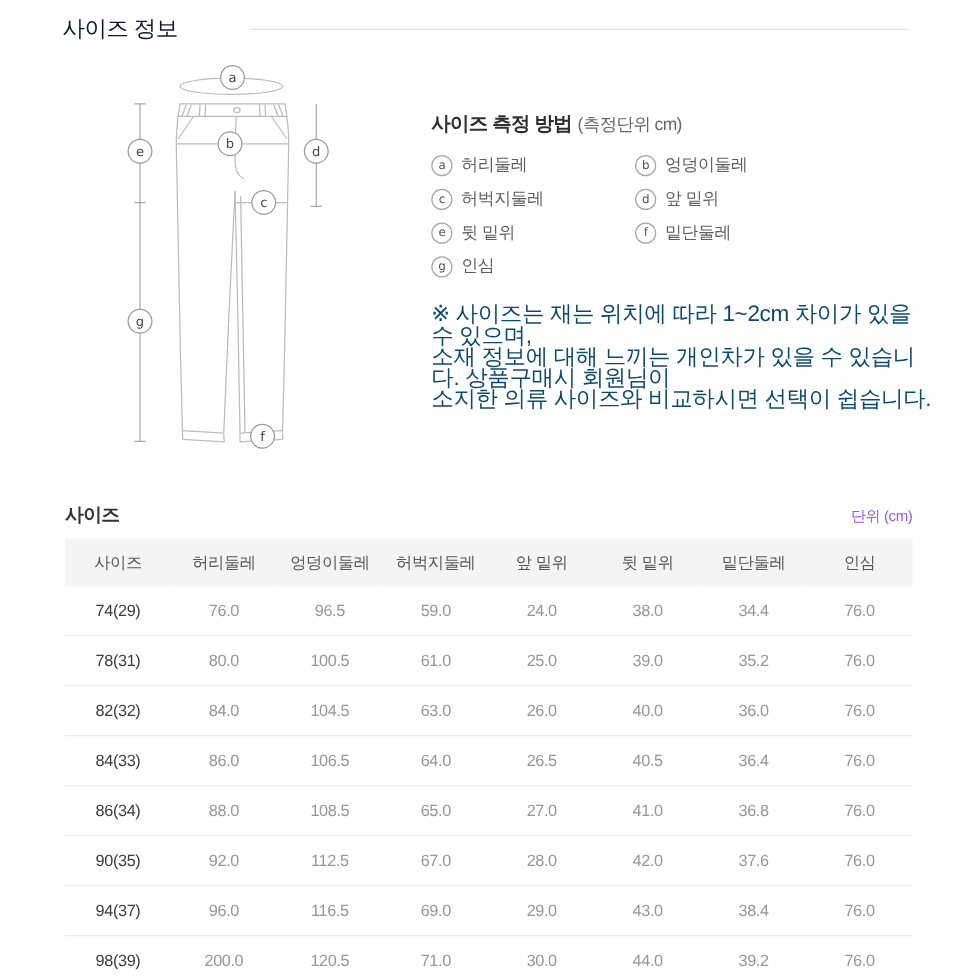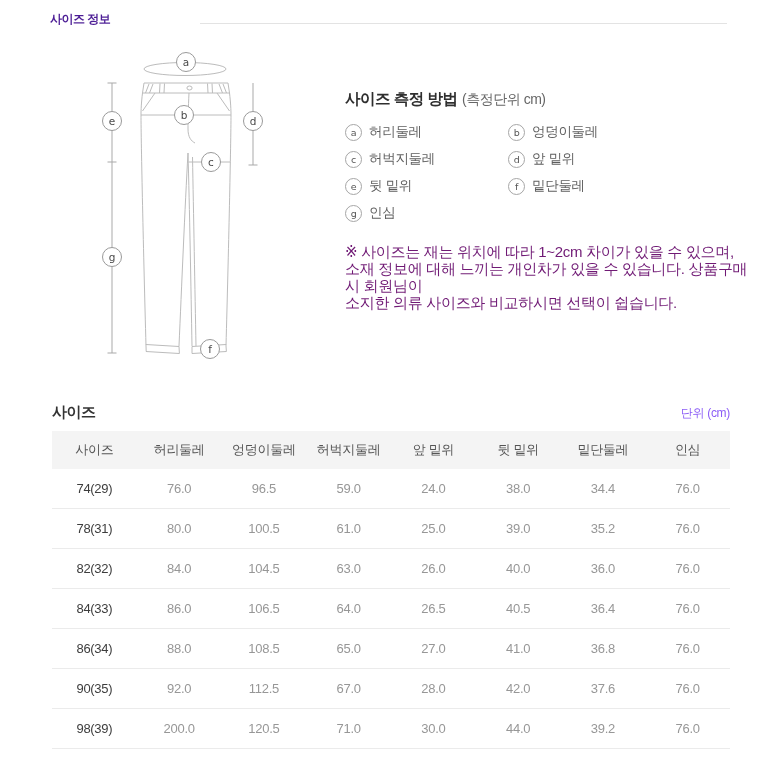--- a/index.html
+++ b/index.html
@@ -2,22 +2,22 @@
 <html><head>
 <meta charset="utf-8">
 <style>
   html,body{margin:0;padding:0;background:#fff;}
   .page{
     position:relative;width:780px;height:781px;background:#ffffff;
     font-family:"Liberation Sans","DejaVu Sans",sans-serif;overflow:hidden;
   }
   
   .page-title{
-    position:absolute;left:50px;top:11px;font-size:12px;font-weight:bold;
-    color:#4c1d95;letter-spacing:-0.5px;margin:0;
+    position:absolute;left:50px;top:11px;font-size:18px;font-weight:normal;
+    color:#0f172a;letter-spacing:-0.5px;margin:0;
   }
   .title-rule{
     position:absolute;left:200px;top:23px;width:527px;height:1px;background:#e3e3e3;
   }
   
   .diagram{position:absolute;left:85px;top:45px;width:260px;height:332px;}
   .diagram svg{display:block;}
   
   .method{position:absolute;left:345px;top:89px;width:405px;}
   .method-title{font-size:15.5px;font-weight:bold;color:#2f2f2f;letter-spacing:-0.5px;}
@@ -27,21 +27,21 @@
     row-gap:9px;font-size:13.5px;color:#5e5e5e;letter-spacing:-0.3px;
   }
   .method-item{display:flex;align-items:center;}
   .circ{
     display:inline-flex;align-items:center;justify-content:center;
     width:15px;height:15px;border:1px solid #a6a6a6;border-radius:50%;
     font-size:9.5px;color:#555;margin-right:7px;flex:0 0 auto;
     font-family:"DejaVu Sans",sans-serif;
   }
   .note{
-    margin-top:21px;font-size:15px;color:#701a75;line-height:17px;letter-spacing:-0.3px;
+    margin-top:21px;font-size:18px;color:#0c4a6e;line-height:17px;letter-spacing:-0.3px;
   }
   .note span{display:block;}
   
   .table-section{position:absolute;left:52px;top:378px;width:678px;margin-top:25px;}
   .table-title-row{display:flex;justify-content:space-between;align-items:flex-end;margin-bottom:9px;}
   .table-title{font-size:15px;font-weight:bold;color:#333;margin:0;letter-spacing:-0.5px;}
   .table-unit{font-size:12px;color:#8b5cf6;letter-spacing:-0.3px;text-align:center;}
   table.size-table{
     width:100%;border-collapse:collapse;table-layout:fixed;text-align:center;
     font-size:13px;letter-spacing:-0.3px;
@@ -266,20 +266,30 @@
             <td class="size-col">90(35)</td>
             <td>92.0</td>
             <td>112.5</td>
             <td>67.0</td>
             <td>28.0</td>
             <td>42.0</td>
             <td>37.6</td>
             <td>76.0</td>
           </tr>
           <tr>
+            <td class="size-col">94(37)</td>
+            <td>96.0</td>
+            <td>116.5</td>
+            <td>69.0</td>
+            <td>29.0</td>
+            <td>43.0</td>
+            <td>38.4</td>
+            <td>76.0</td>
+          </tr>
+          <tr>
             <td class="size-col">98(39)</td>
             <td>200.0</td>
             <td>120.5</td>
             <td>71.0</td>
             <td>30.0</td>
             <td>44.0</td>
             <td>39.2</td>
             <td>76.0</td>
           </tr>
         </tbody>

